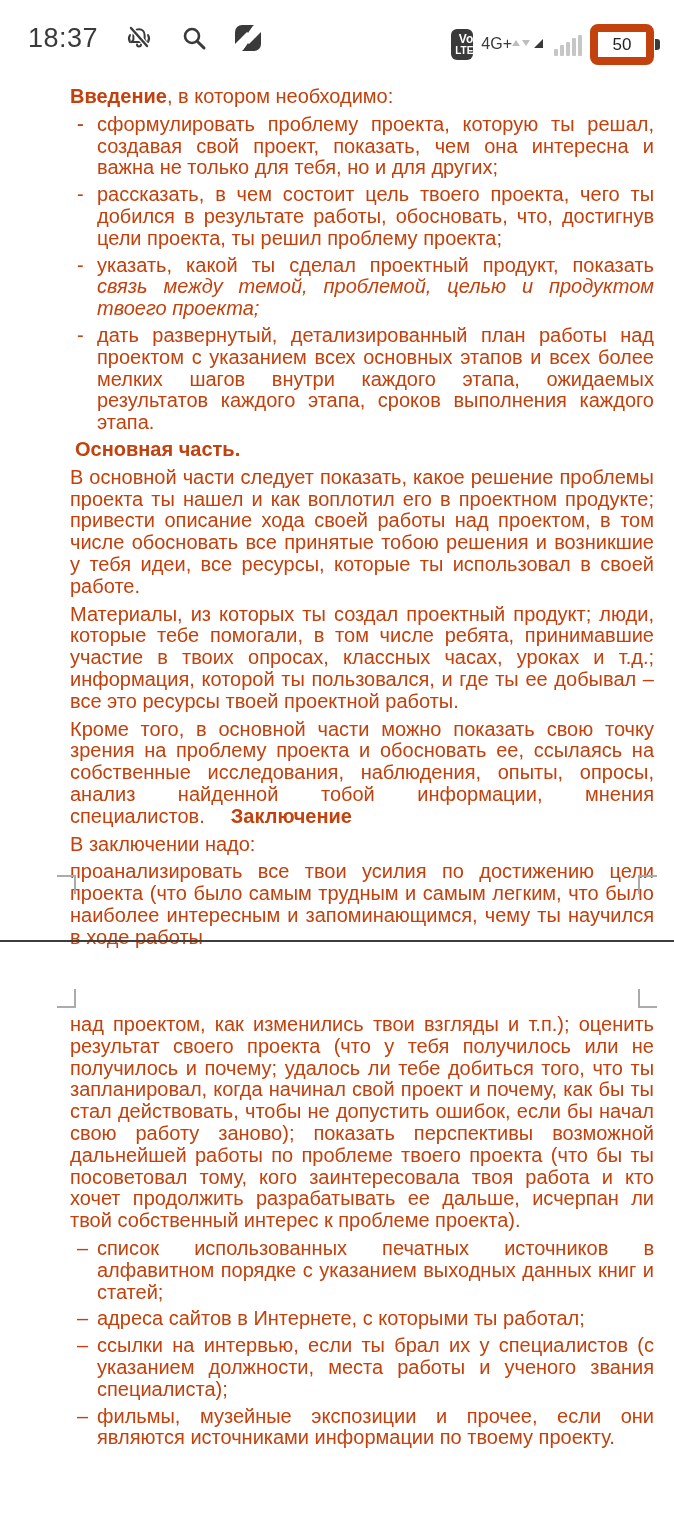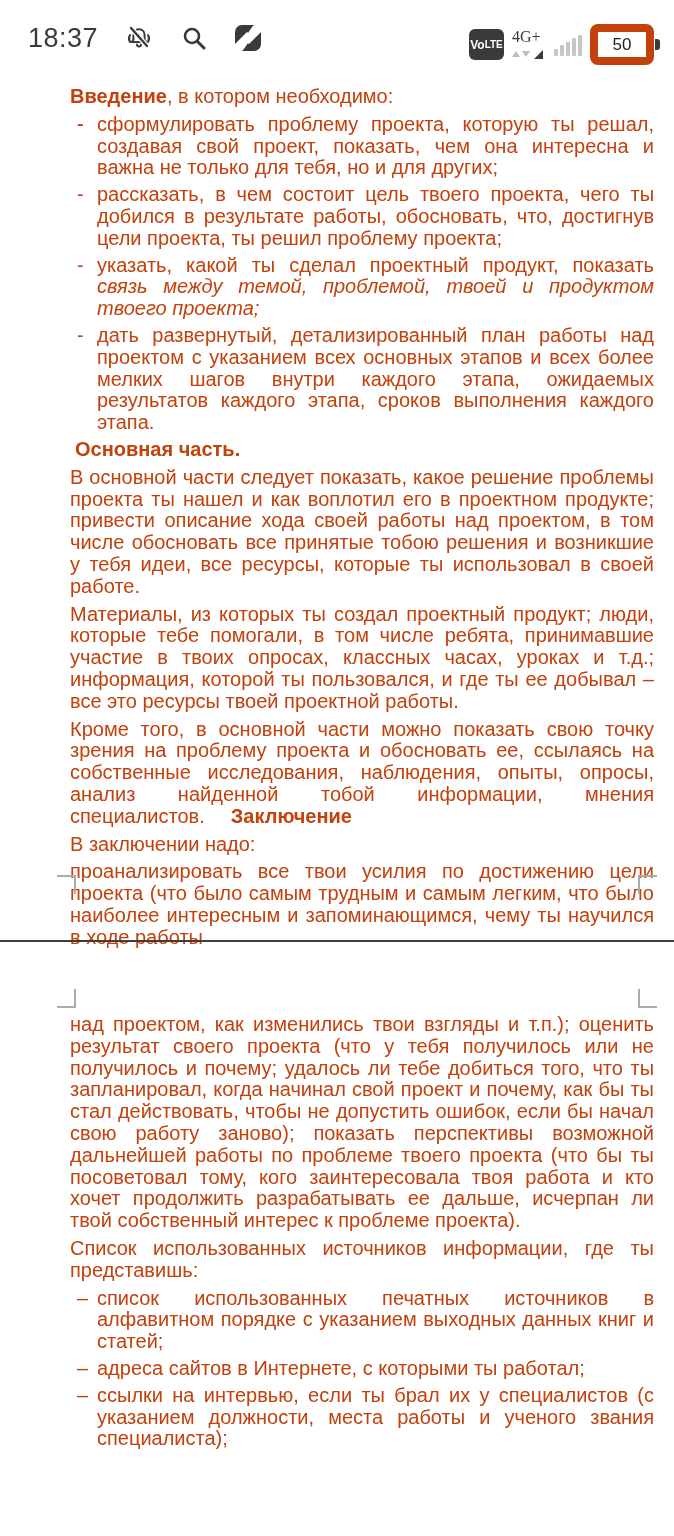--- a/index.html
+++ b/index.html
@@ -11,27 +11,27 @@
   
   .status-bar{
     position:absolute;top:0;left:0;width:674px;height:76px;
     display:flex;align-items:center;color:#3a3a3a;
   }
   .sb-left{display:flex;align-items:center;gap:26px;margin-left:28px;}
   .sb-time{font-size:27px;color:#3a3a3a;letter-spacing:.5px;}
   .sb-icon{display:flex;align-items:center;justify-content:center;}
   .sb-right{display:flex;align-items:center;gap:8px;position:absolute;right:14px;top:24px;}
   .volte-badge{
-    background:#3a3a3a;color:#fff;border-radius:6px;width:35px;height:31px;
-    display:flex;flex-direction:row;align-items:center;justify-content:center;
+    background:#3a3a3a;color:#fff;border-radius:6px;width:22px;height:31px;
+    display:flex;flex-direction:column;align-items:flex-end;justify-content:center;
     font-weight:bold;line-height:1;
   }
   .volte-badge .t1{font-size:12px;}
   .volte-badge .t2{font-size:10px;margin-top:1px;}
-  .net-cluster{display:flex;flex-direction:column;align-items:flex-start;line-height:1;font-family:Liberation Serif, serif;}
+  .net-cluster{display:flex;flex-direction:row;align-items:flex-start;line-height:1;}
   .net-type{font-size:16px;color:#3a3a3a;margin-bottom:2px;}
   .net-row{display:flex;align-items:flex-end;gap:2px;height:14px;}
   .arr{width:0;height:0;border-left:4px solid transparent;border-right:4px solid transparent;}
   .arr-up{border-bottom:6px solid #bdbdbd;margin-bottom:4px;}
   .arr-dn{border-top:6px solid #bdbdbd;margin-bottom:4px;}
   .wedge{width:0;height:0;border-left:9px solid transparent;border-bottom:9px solid #3a3a3a;margin:0 1px 2px 2px;}
   .bars{display:flex;align-items:flex-end;gap:2px;height:22px;margin-left:2px;}
   .bars span{width:4px;background:#c6c6c6;display:block;border-radius:1px;}
   .b1{height:7px;}.b2{height:11px;}.b3{height:14px;}.b4{height:18px;}.b5{height:21px;}
   .battery{display:flex;align-items:center;}
@@ -128,40 +128,39 @@
 </div>
 
 <div class="doc">
 
   <div class="page-text pt1">
     <p><span class="b">Введение</span><span>, в котором необходимо:</span></p>
     <ul>
       <li><span class="marker">-</span></li>
       <li><span class="marker">-</span><span>сформулировать проблему проекта, которую ты решал, создавая свой проект, показать, чем она интересна и важна не только для тебя, но и для других;</span></li>
       <li><span class="marker">-</span><span>рассказать, в чем состоит цель твоего проекта, чего ты добился в результате работы, обосновать, что, достигнув цели проекта, ты решил проблему проекта;</span></li>
-      <li><span class="marker">-</span><span>указать, какой ты сделал проектный продукт, показать </span><i>связь между темой, проблемой, твоей и продуктом твоего проекта;</i></li>
+      <li><span class="marker">-</span><span>указать, какой ты сделал проектный продукт, показать </span><i>связь между темой, проблемой, целью и продуктом твоего проекта;</i></li>
       <li><span class="marker">-</span><span>дать развернутый, детализированный план работы над проектом с указанием всех основных этапов и всех более мелких шагов внутри каждого этапа, ожидаемых результатов каждого этапа, сроков выполнения каждого этапа.</span></li>
     </ul>
     <p class="h-main">Основная часть.</p>
     <p>В основной части следует показать, какое решение проблемы проекта ты нашел и как воплотил его в проектном продукте; привести описание хода своей работы над проектом, в том числе обосновать все принятые тобою решения и возникшие у тебя идеи, все ресурсы, которые ты использовал в своей работе.</p>
     <p>Материалы, из которых ты создал проектный продукт; люди, которые тебе помогали, в том числе ребята, принимавшие участие в твоих опросах, классных часах, уроках и т.д.; информация, которой ты пользовался, и где ты ее добывал – все это ресурсы твоей проектной работы.</p>
     <p><span>Кроме того, в основной части можно показать свою точку зрения на проблему проекта и обосновать ее, ссылаясь на собственные исследования, наблюдения, опыты, опросы, анализ найденной тобой информации, мнения специалистов.</span><span class="concl-word">Заключение</span></p>
     <p>В заключении надо:</p>
     <p>проанализировать все твои усилия по достижению цели проекта (что было самым трудным и самым легким, что было наиболее интересным и запоминающимся, чему ты научился в ходе работы</p>
   </div>
 
   <div class="mark mark-tl-b"></div>
   <div class="mark mark-tr-b"></div>
   <div class="page-divider"></div>
   <div class="mark mark-bl-t"></div>
   <div class="mark mark-br-t"></div>
 
   <div class="page-text pt2">
     <p>над проектом, как изменились твои взгляды и т.п.);  оценить результат своего проекта (что у тебя получилось или не получилось и почему; удалось ли тебе добиться того, что ты запланировал, когда начинал свой проект и почему, как бы ты стал действовать, чтобы не допустить ошибок, если бы начал свою работу заново);  показать перспективы возможной дальнейшей работы по проблеме твоего проекта (что бы ты посоветовал тому, кого заинтересовала твоя работа и кто хочет продолжить разрабатывать ее дальше, исчерпан ли твой собственный интерес к проблеме проекта).</p>
-    <p>Список использованных источников информации, где ты представишь:</p>
     <ul>
       <li><span class="marker">–</span><span>список использованных печатных источников в алфавитном порядке с указанием выходных данных книг и статей;</span></li>
       <li><span class="marker">–</span><span>адреса сайтов в Интернете, с которыми ты работал;</span></li>
       <li><span class="marker">–</span><span>ссылки на интервью, если ты брал их у специалистов (с указанием должности, места работы и ученого звания специалиста);</span></li>
       <li><span class="marker">–</span><span>фильмы, музейные экспозиции и прочее, если они являются источниками информации по твоему проекту.</span></li>
     </ul>
   </div>
 </div>
 
 <div class="nav-bar">

